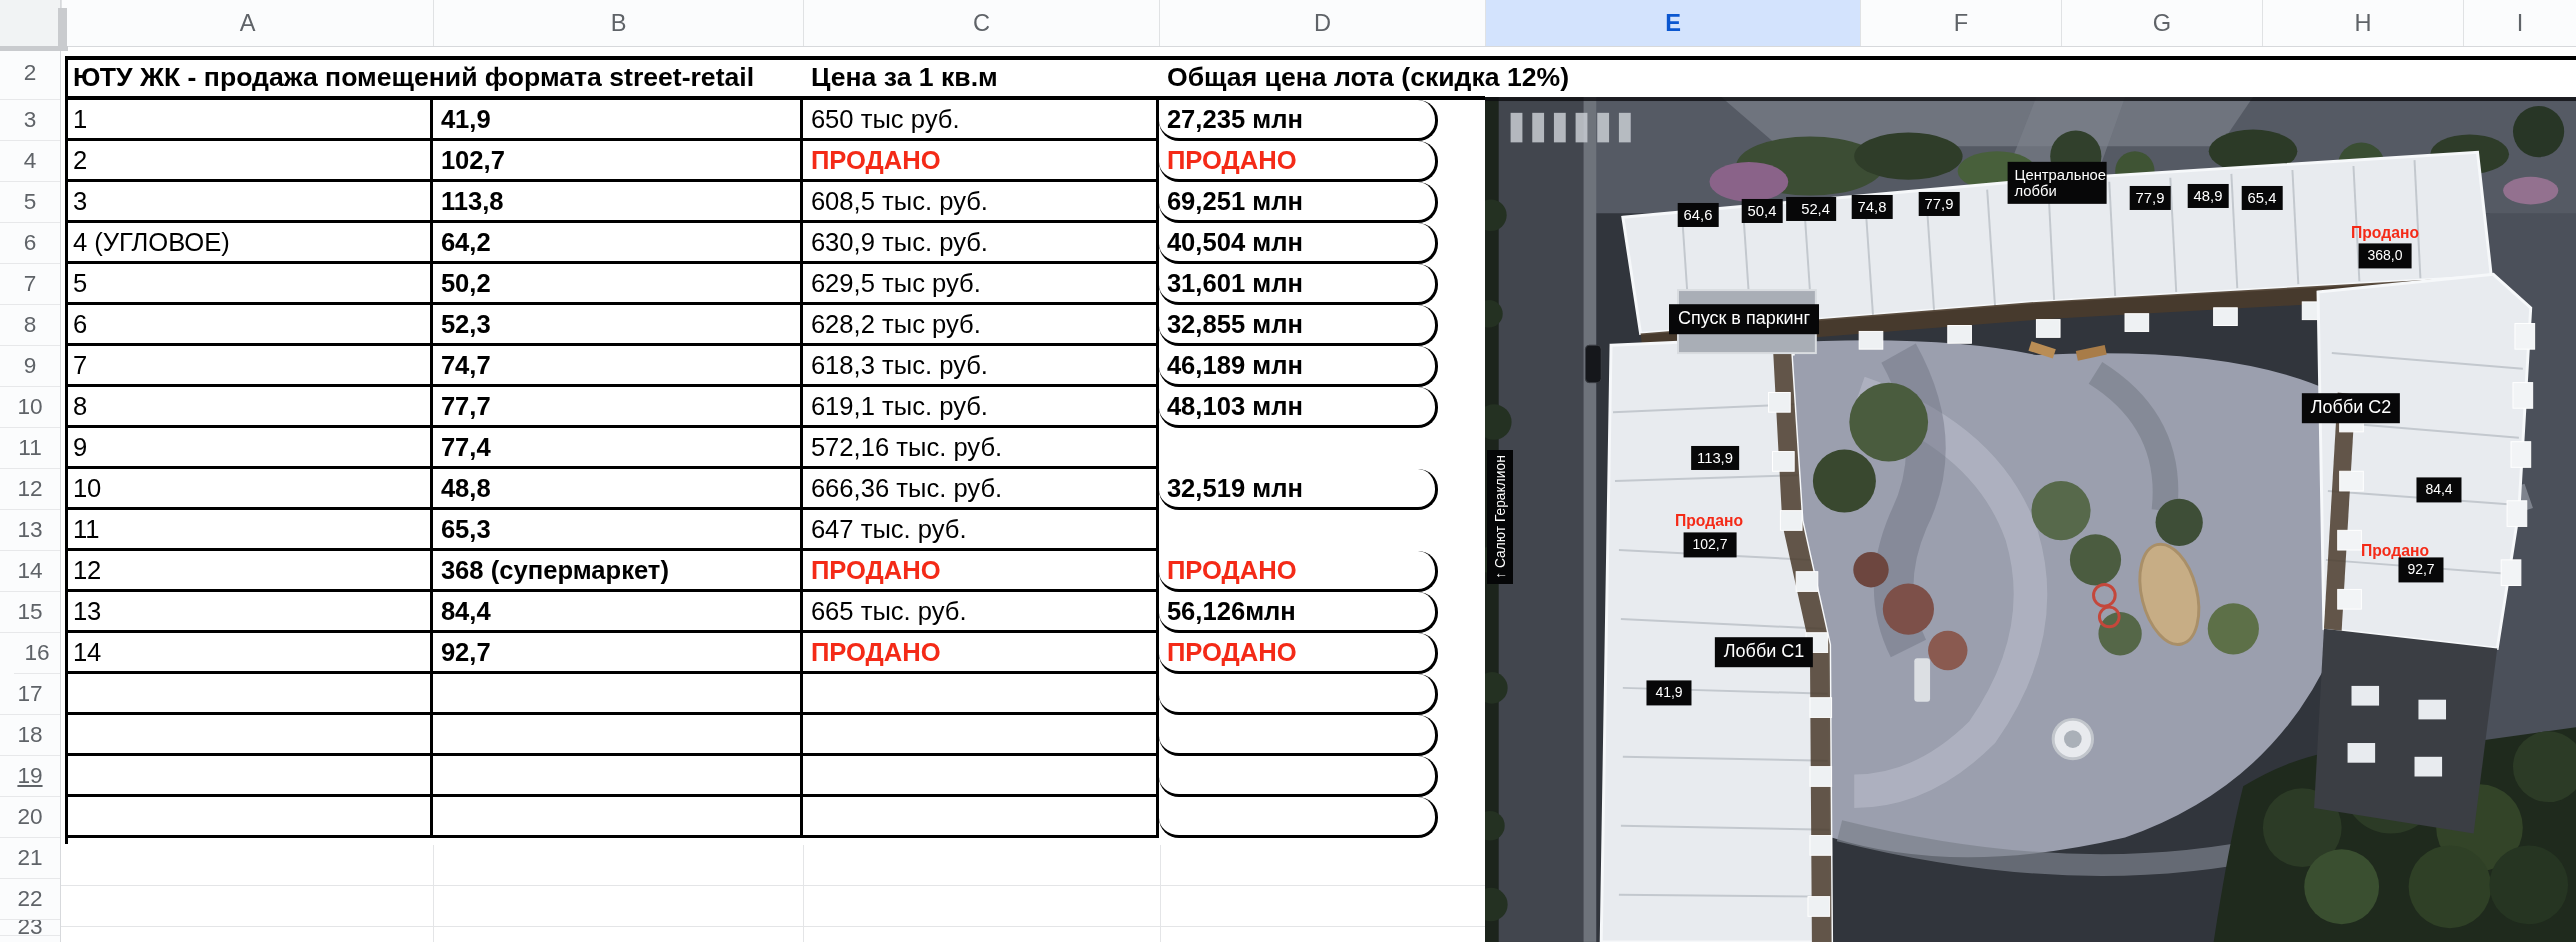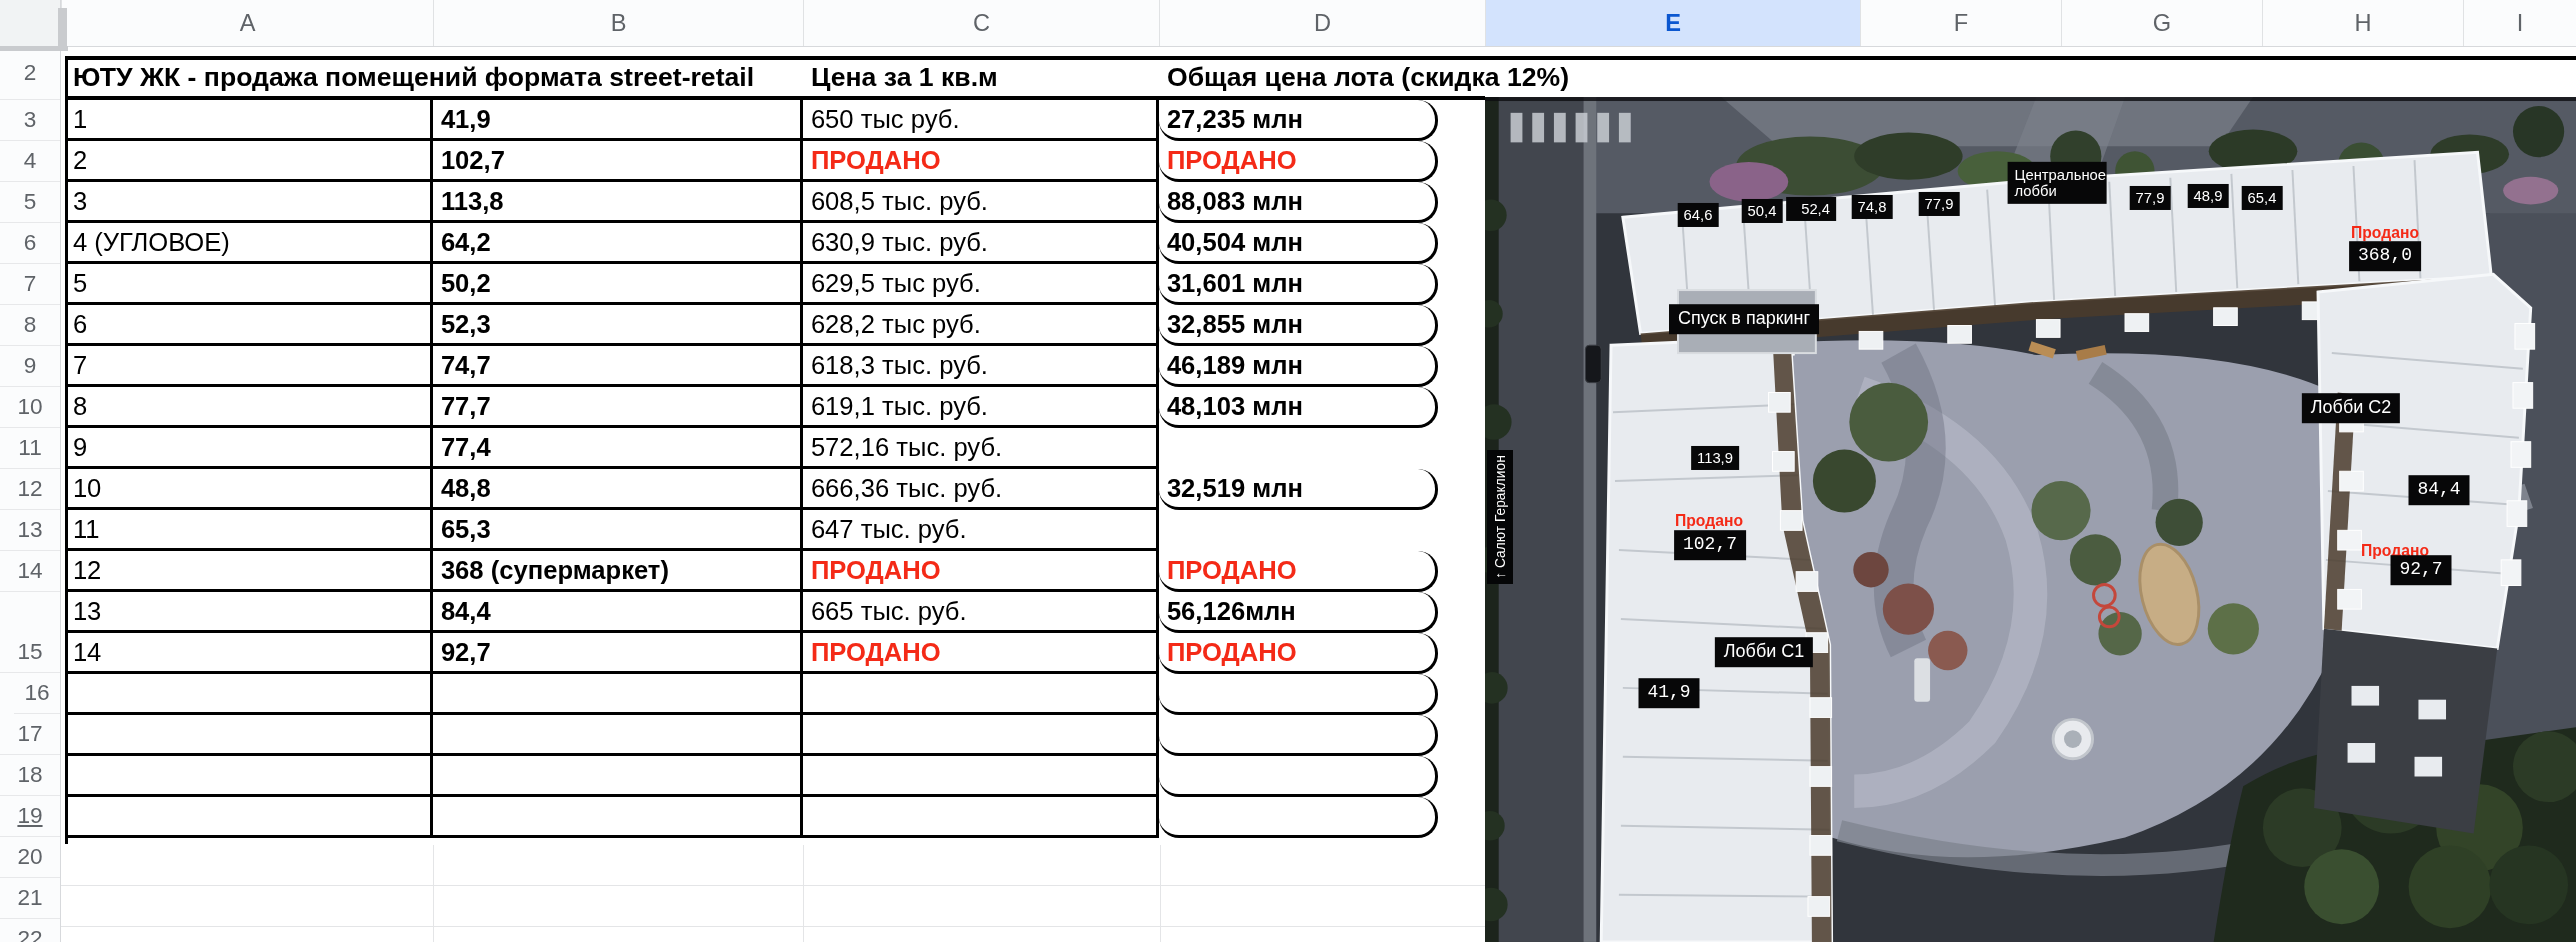--- a/index.html
+++ b/index.html
@@ -37,21 +37,21 @@
   .hdr-text{position:absolute;height:38px;display:flex;align-items:center;
             font-size:26.6px;font-weight:bold;color:#000;white-space:nowrap;}
 
   .grid-line{position:absolute;background:#e4e5e7;}
 
   
   .map{position:absolute;left:1485px;top:97px;width:1091px;height:845px;background:#31353c;overflow:hidden;}
   .map svg{position:absolute;left:0;top:0;}
   .map-label{position:absolute;transform:translate(-50%,-50%);background:#070708;color:#fff;
              font-size:14.8px;padding:3.9px 5.9px;white-space:nowrap;line-height:1.1;z-index:10;}
-  .map-label.unit-lg{font-size:18px;padding:4.9px 8.9px;font-family:Liberation Mono, monospace;}
+  .map-label.unit-lg{font-size:14px;padding:4.9px 8.9px;}
   .map-label.lobby{font-size:18px;padding:4.9px 8.9px;}
   .map-label.lobby-wide{width:85px;white-space:normal;text-align:left;font-size:14.8px;padding:4.9px 6.9px;}
   .map-label.sold{background:transparent;font-weight:bold;font-size:15.7px;padding:0;}
   .street-sign{position:absolute;left:2px;top:353px;width:25.6px;height:134px;background:#050607;z-index:9;}
   .street-sign-text{position:absolute;left:50%;top:50%;transform:translate(-50%,-50%) rotate(-90deg);
                     white-space:nowrap;color:#fff;font-size:13.8px;}
 </style>
 </head>
 <body>
 
@@ -81,21 +81,21 @@
       <div class="row-num" style="height: 41px;">5</div>
       <div class="row-num" style="height: 41px;">6</div>
       <div class="row-num" style="height: 41px;">7</div>
       <div class="row-num" style="height: 41px;">8</div>
       <div class="row-num" style="height: 41px;">9</div>
       <div class="row-num" style="height: 41px;">10</div>
       <div class="row-num" style="height: 41px;">11</div>
       <div class="row-num" style="height: 41px;">12</div>
       <div class="row-num" style="height: 41px;">13</div>
       <div class="row-num" style="height: 41px;">14</div>
-      <div class="row-num" style="height: 41px; margin-top: 40px;">15</div>
+      <div class="row-num" style="height: 41px;">15</div>
       <div class="row-num" style="height: 41px; margin-left: 14px;">16</div>
       <div class="row-num" style="height: 41px;">17</div>
       <div class="row-num" style="height: 41px;">18</div>
       <div class="row-num" style="height: 41px; text-decoration: underline;">19</div>
       <div class="row-num" style="height: 41px;">20</div>
       <div class="row-num" style="height: 41px;">21</div>
       <div class="row-num" style="height: 41px;">22</div>
       <div class="row-num" style="height: 15.7px;">23</div>
     </div>
 
@@ -117,21 +117,21 @@
       <div class="t-row">
         <div class="t-cell ca">2</div>
         <div class="t-cell cb">102,7</div>
         <div class="t-cell cc sold" style="color: rgb(244, 42, 23);">ПРОДАНО</div>
         <div class="t-cell cd sold" style="color: rgb(244, 42, 23);">ПРОДАНО</div>
       </div>
       <div class="t-row">
         <div class="t-cell ca">3</div>
         <div class="t-cell cb">113,8</div>
         <div class="t-cell cc">608,5 тыс. руб.</div>
-        <div class="t-cell cd">88,083 млн</div>
+        <div class="t-cell cd">69,251 млн</div>
       </div>
       <div class="t-row">
         <div class="t-cell ca">4 (УГЛОВОЕ)</div>
         <div class="t-cell cb">64,2</div>
         <div class="t-cell cc">630,9 тыс. руб.</div>
         <div class="t-cell cd">40,504 млн</div>
       </div>
       <div class="t-row">
         <div class="t-cell ca">5</div>
         <div class="t-cell cb">50,2</div>

